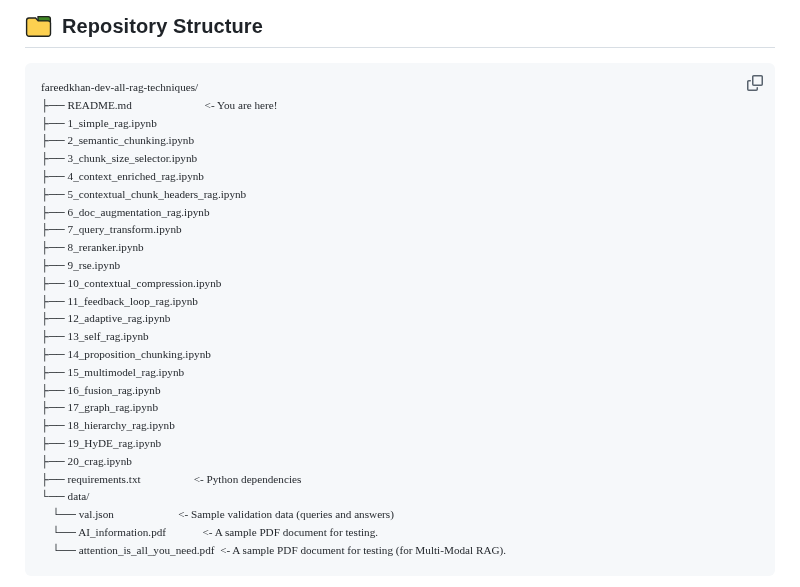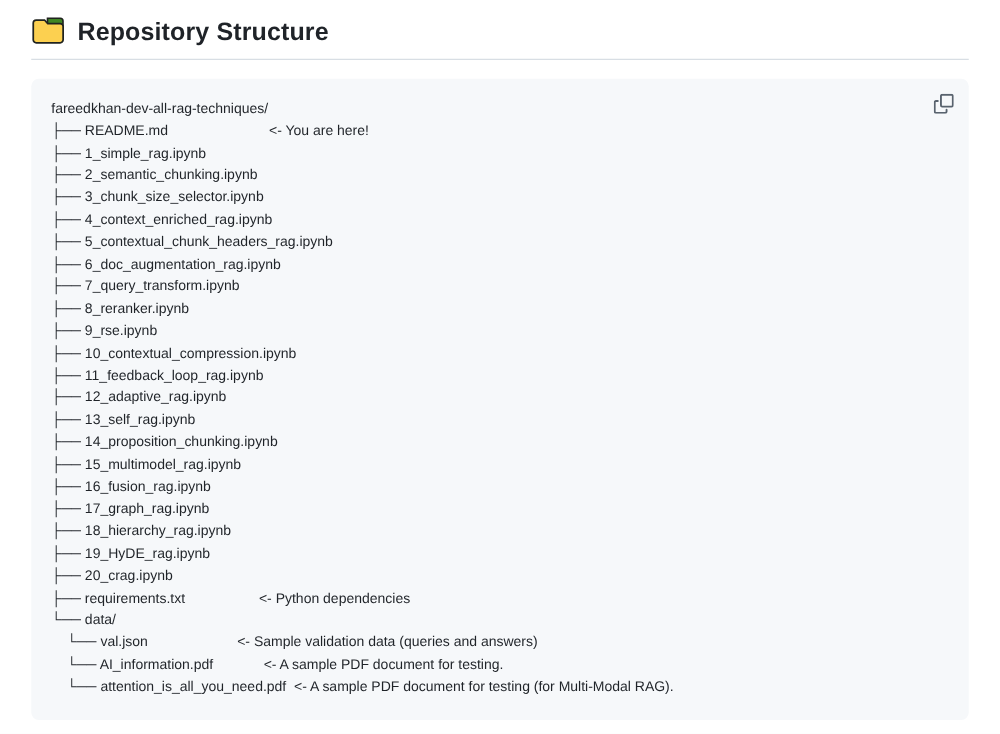--- a/index.html
+++ b/index.html
@@ -12,35 +12,35 @@
   *{box-sizing:border-box;}
   html,body{margin:0;padding:0;}
   body{
     width:800px;height:587px;overflow:hidden;
     background:var(--page-background);
     color:var(--text);
     font-family:"Liberation Sans",sans-serif;
   }
   .container{padding:13px 25px 0 25px;}
   .section-heading{
-    display:flex;gap:10px;
+    display:flex;align-items:center;gap:10px;
     margin:0 0 15px 0;padding-bottom:8px;
     border-bottom:1px solid var(--divider);
     font-size:20px;line-height:26px;font-weight:700;
     letter-spacing:.1px;
   }
   .folder-icon{flex:0 0 auto;display:block;}
   .code-wrap{
     position:relative;
     background:var(--code-background);
     border-radius:6px;
   }
   pre.repo-tree{
     margin:0;padding:16px;
-    font-family:Liberation Sans, sans-serif;
+    font-family:Liberation Serif, serif;
     font-size:11.2px;line-height:17.8px;
     color:var(--text);
     white-space:pre;overflow:hidden;
   }
   .copy-button{
     position:absolute;top:6px;right:6px;
     width:28px;height:28px;padding:0;
     display:flex;align-items:center;justify-content:center;
     background:transparent;border:0;border-radius:6px;
     color:var(--icon-muted);cursor:pointer;

